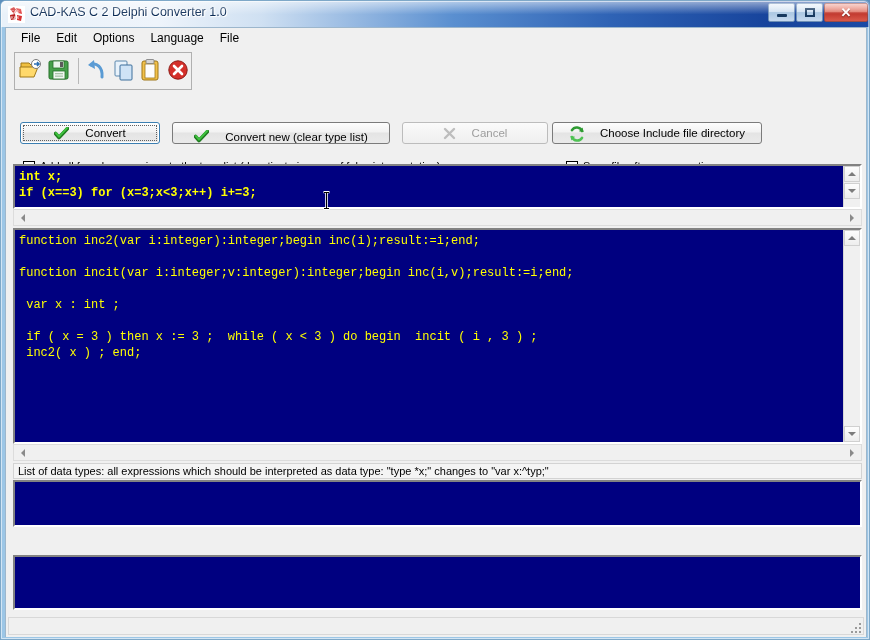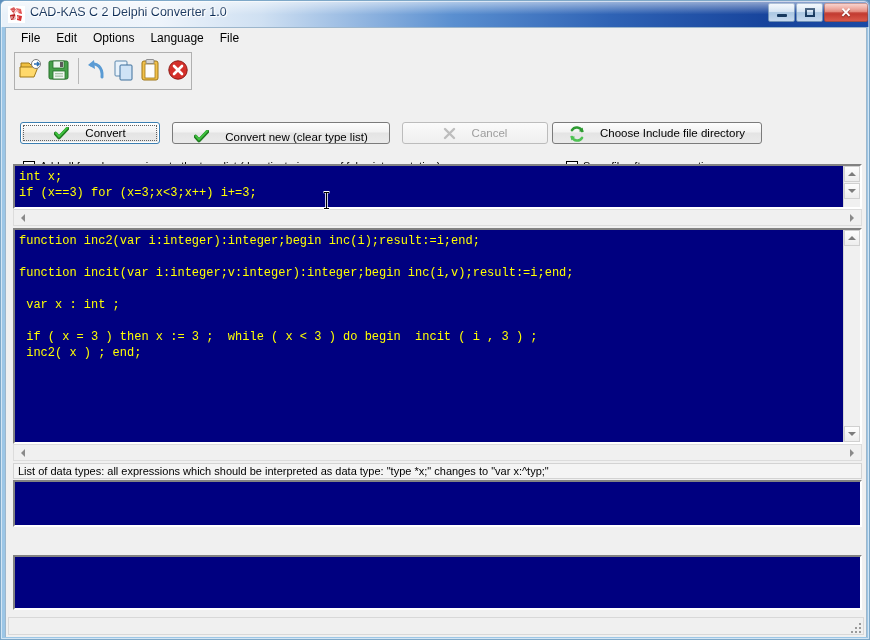--- a/index.html
+++ b/index.html
@@ -246,21 +246,21 @@
     position: absolute;
     left: 4px; top: 3px;
     right: 18px;
     color: #ffff00;
     font-family: "Liberation Mono", "DejaVu Sans Mono", monospace;
     font-size: 12px;
     line-height: 16px;
     white-space: pre;
     letter-spacing: 0px;
   }
-  .code.bold { font-weight: normal; }
+  .code.bold { font-weight: bold; }
 
   
   .vscroll {
     position: absolute;
     right: 0; top: 0;
     width: 16px; bottom: 0;
     background: #f0f0f0;
     border-left: 1px solid #d6d6d6;
   }
   .vs-btn {

